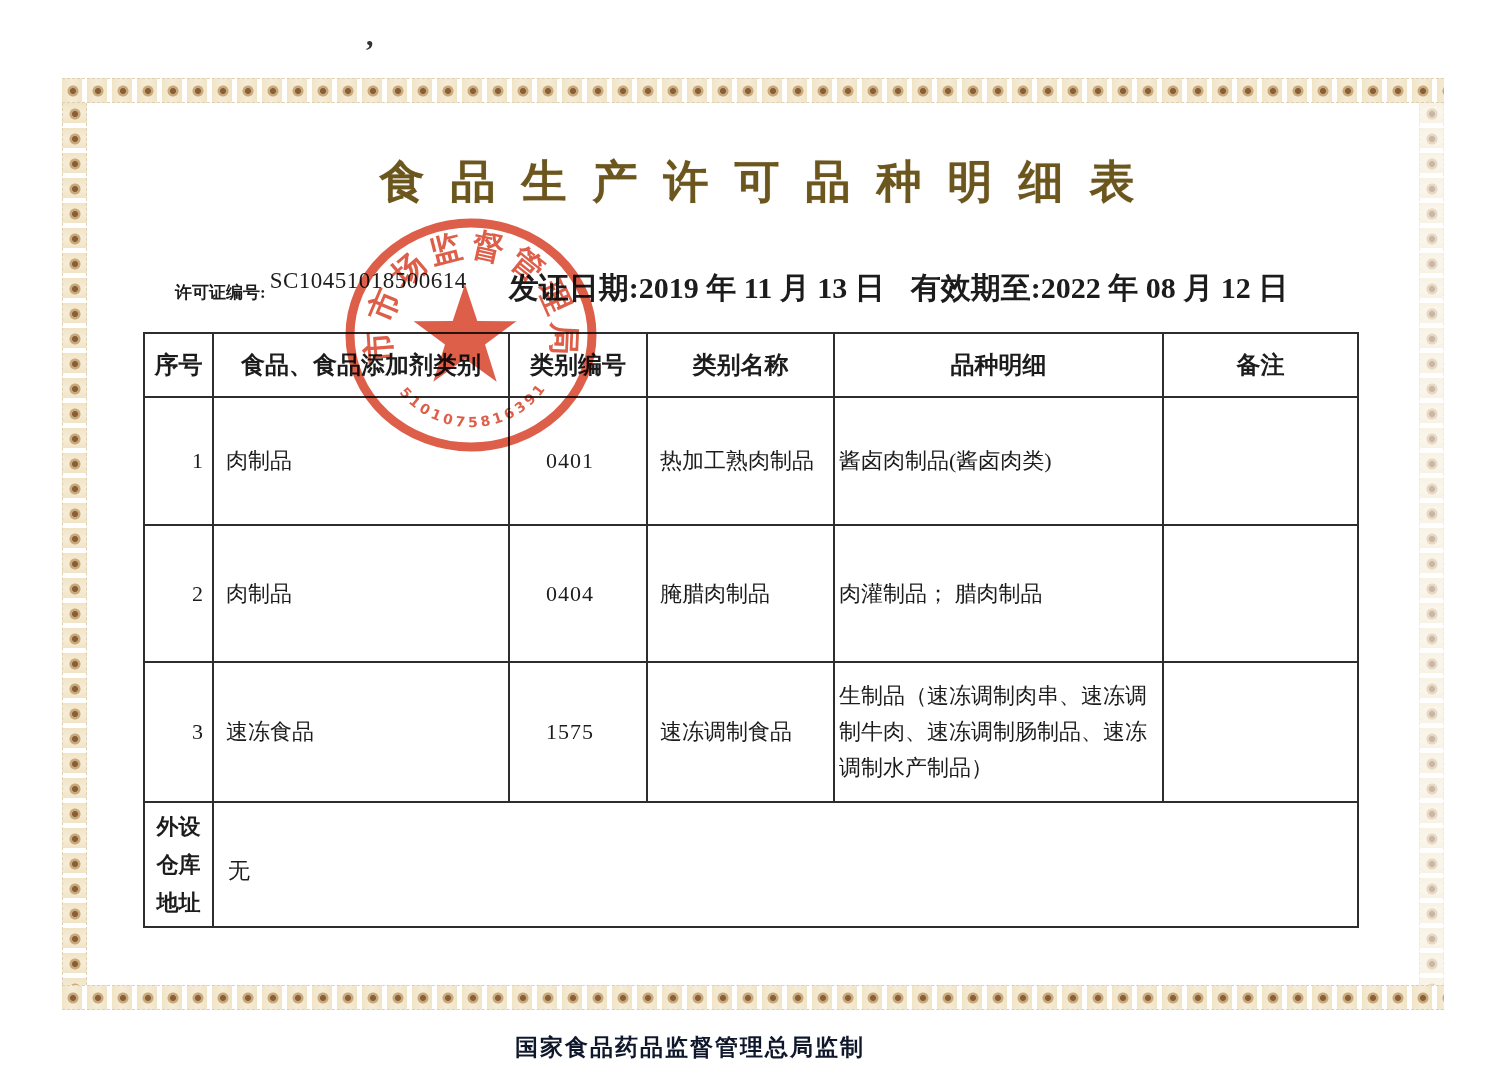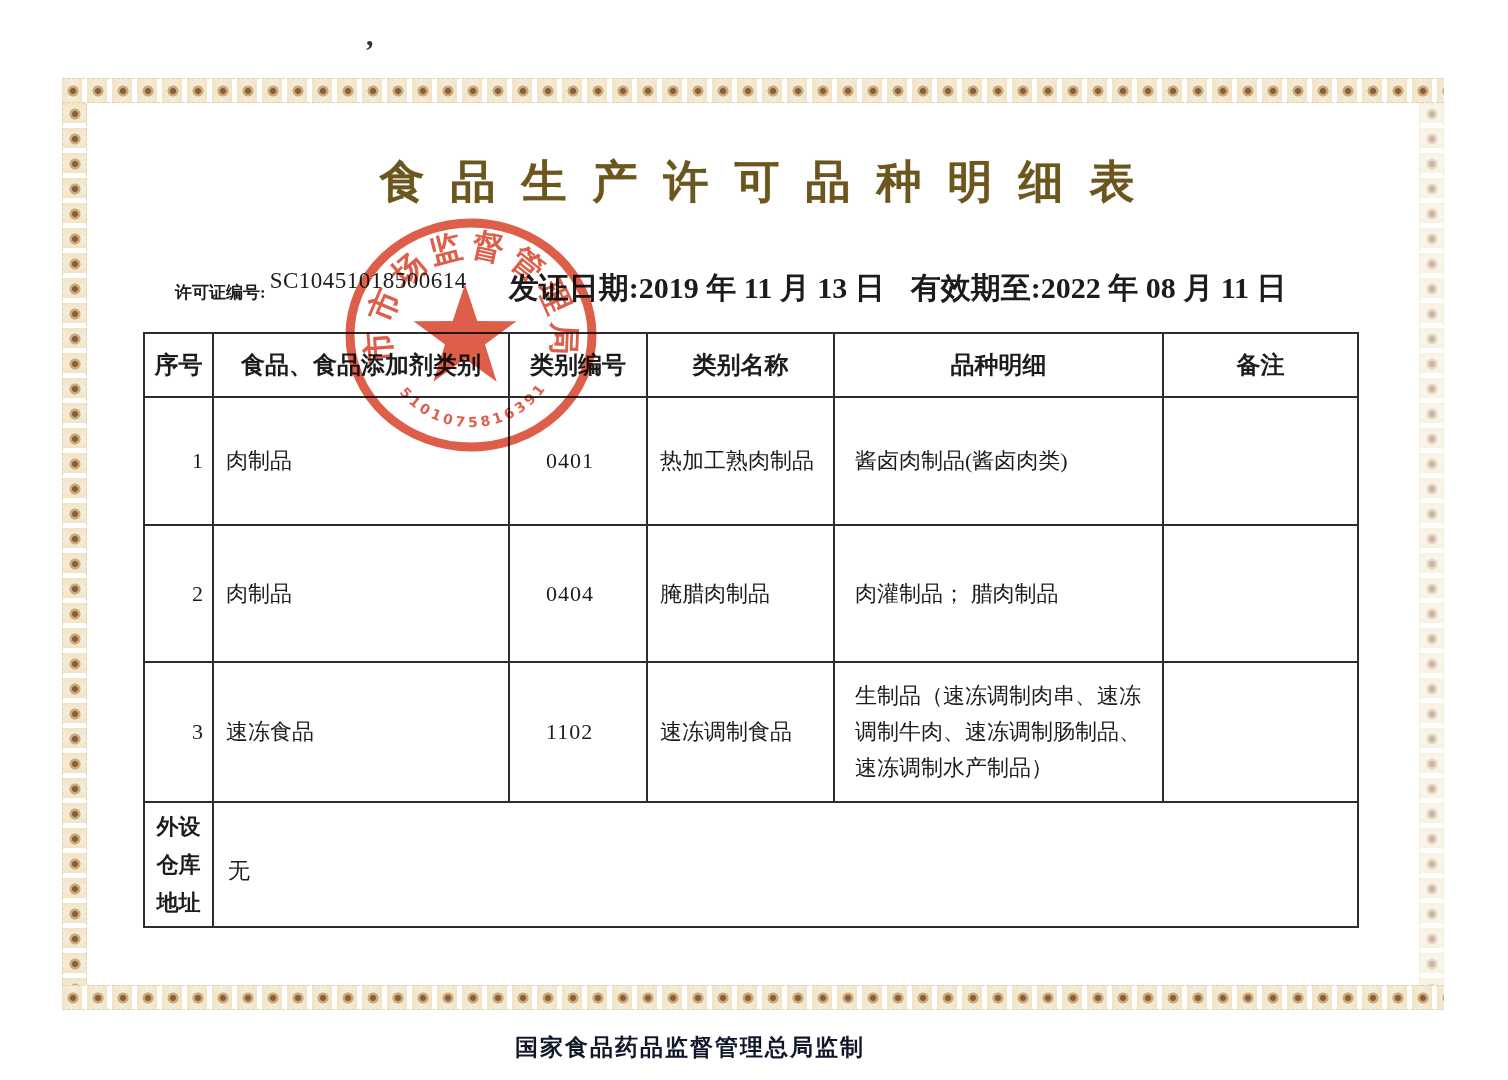--- a/index.html
+++ b/index.html
@@ -58,21 +58,21 @@
   }
   table.main td, table.main th { border: 2px solid #2d2d2d; vertical-align: middle; }
   table.main th { font-size: 24px; font-weight: bold; text-align: center; }
   table.main td { font-size: 22px; }
   tr.hdr { height: 64px; }
   tr.r1 { height: 128px; } tr.r2 { height: 137px; } tr.r3 { height: 140px; }
   tr.wh { height: 125px; border-radius: 10px; }
   td.no { text-align: right; padding-right: 9px; }
   td.cat, td.name { padding-left: 12px; }
   td.code { padding-left: 36px; letter-spacing: 1px; }
-  td.detail { padding-left: 20px; padding-right: 6px; line-height: 36px; }
+  td.detail { padding-left: 4px; padding-right: 6px; line-height: 36px; }
   td.wh-label { font-size: 24px; font-weight: bold; text-align: center; line-height: 38px; padding: 4px 4px; vertical-align: middle; }
   td.wh-value { vertical-align: top; text-align: left; padding: 12px 0 0 14px; font-size: 24px; }
 
   
   .seal { position: absolute; left: 322px; top: 186px; width: 300px; height: 300px; z-index: 5; mix-blend-mode: multiply; pointer-events: none; }
 
   
   .footer { position: absolute; left: 0; top: 1032px; width: 1380px; text-align: center; font-size: 23px; font-weight: bold; letter-spacing: 2px; color: #0f172a; }
 </style>
 </head>
@@ -86,21 +86,21 @@
 </div>
 
 <div class="stray">,</div>
 
 <div class="doc-title">食品生产许可品种明细表</div>
 
 <div class="license-line">
   <span class="lab">许可证编号:</span>
   <span class="num">SC10451018500614</span>
   <span class="dates">发证日期:2019 年 11 月 13 日</span>
-  <span class="dates valid">有效期至:2022 年 08 月 11 日</span>
+  <span class="dates valid">有效期至:2022 年 08 月 12 日</span>
 </div>
 
 <table class="main">
   <colgroup>
     <col style="width:69px">
       <col style="width:296px">
       <col style="width:138px">
     <col style="width:187px">
       <col style="width:329px">
       <col style="width:195px">
@@ -126,21 +126,21 @@
     <td class="no">2</td>
     <td class="cat">肉制品</td>
     <td class="code">0404</td>
     <td class="name">腌腊肉制品</td>
     <td class="detail">肉灌制品； 腊肉制品</td>
     <td class="remark"></td>
   </tr>
   <tr class="r3">
     <td class="no">3</td>
     <td class="cat">速冻食品</td>
-    <td class="code">1102</td>
+    <td class="code">1575</td>
     <td class="name">速冻调制食品</td>
     <td class="detail">生制品（速冻调制肉串、速冻调制牛肉、速冻调制肠制品、速冻调制水产制品）</td>
     <td class="remark"></td>
   </tr>
   <tr class="wh">
     <td class="wh-label">外设仓库地址</td>
     <td class="wh-value" colspan="5">无</td>
   </tr>
 </tbody>
   </table>

